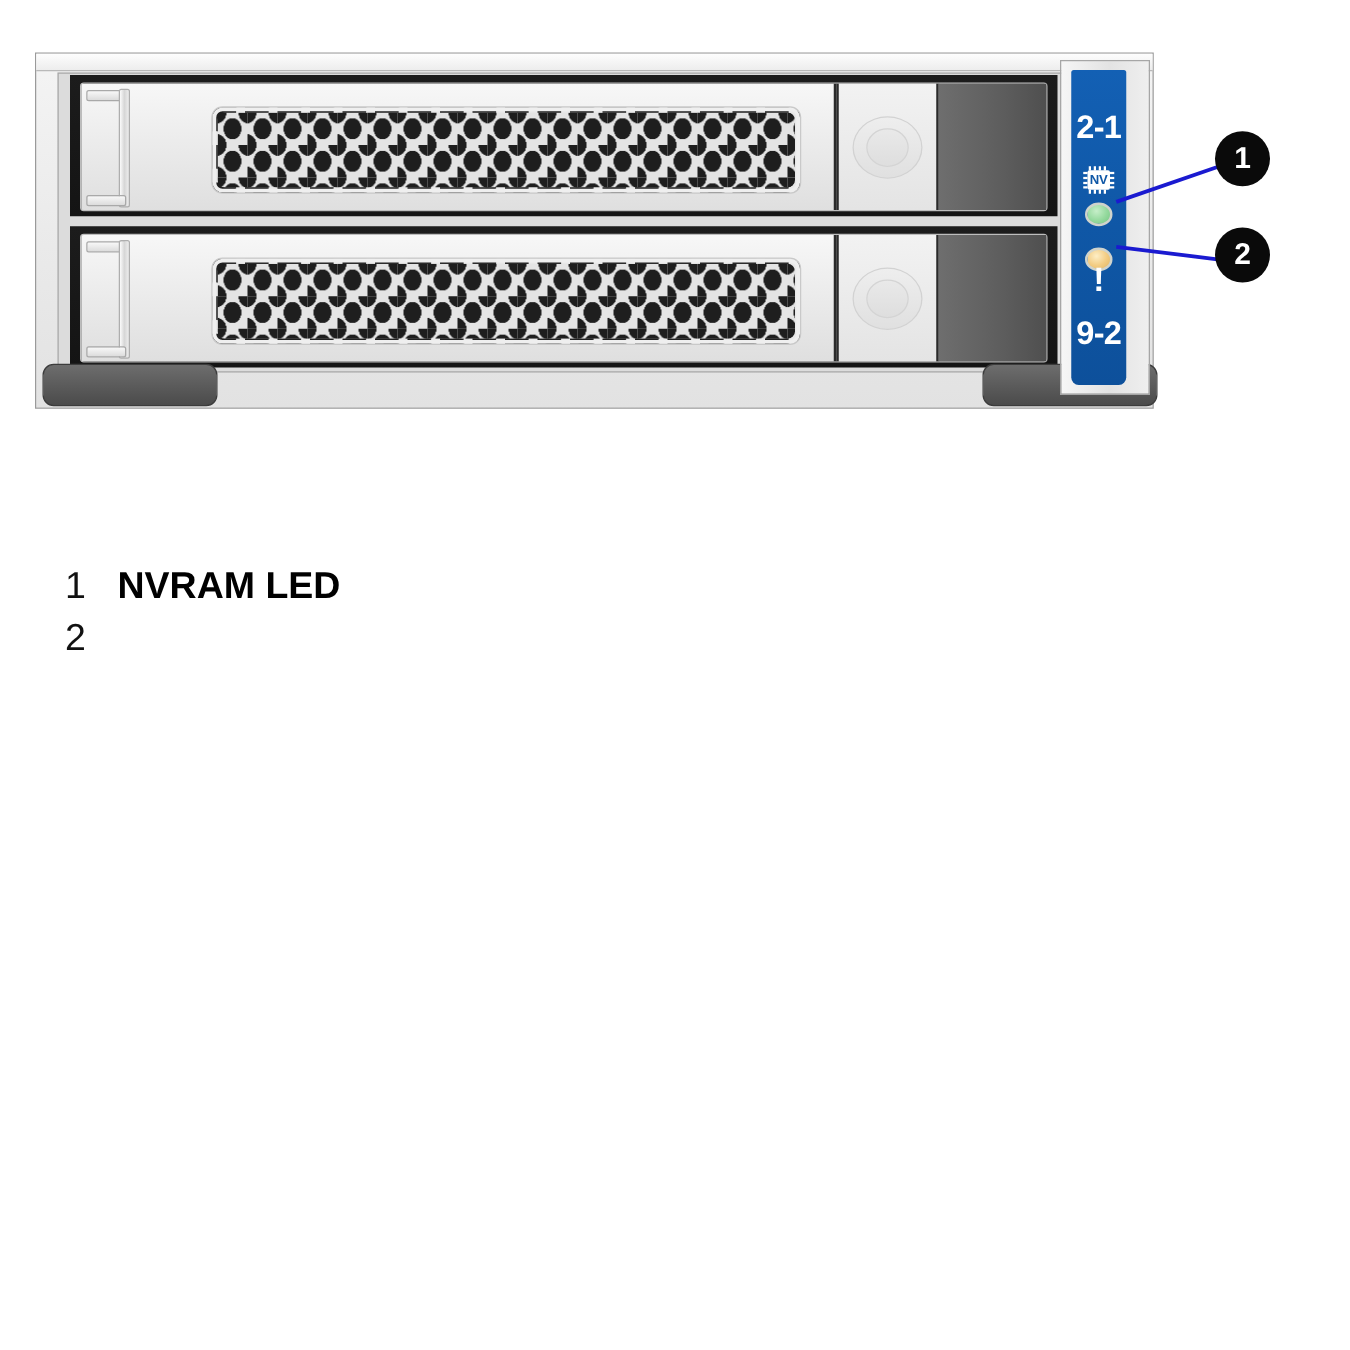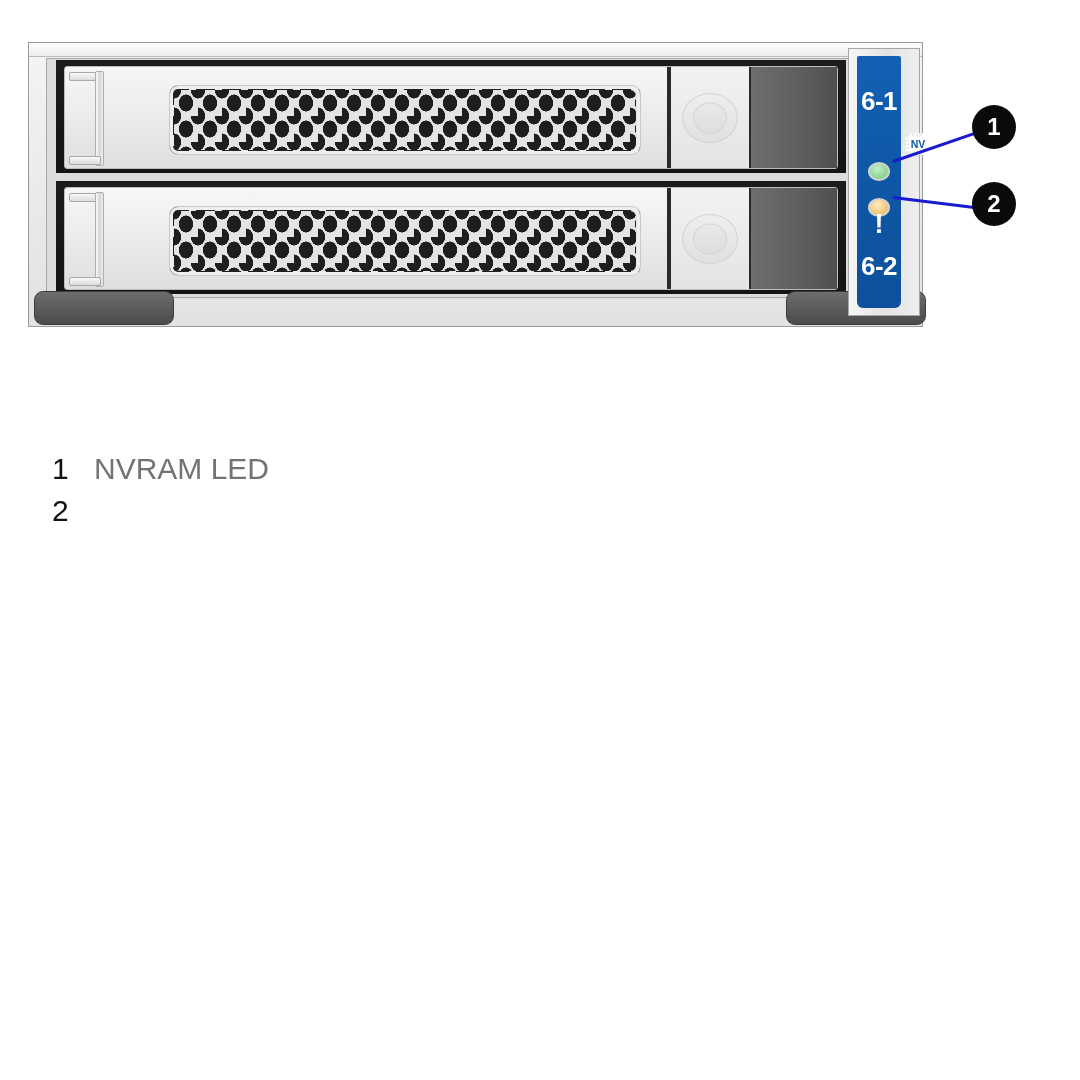--- a/index.html
+++ b/index.html
@@ -228,21 +228,20 @@
   .label-top { top: 30px; }
   .label-bottom { top: 195px; }
 
   .chip-icon {
     position: absolute;
     left: 50%;
     transform: translateX(-50%);
     top: 76px;
     width: 26px;
     height: 24px;
-    margin-left: 39px;
   }
   .bang-icon {
     position: absolute;
     left: 0;
     width: 100%;
     top: 155px;
     text-align: center;
     color: #ffffff;
     font-weight: bold;
     font-size: 27px;
@@ -317,22 +316,23 @@
     margin-bottom: 8px;
   }
   .legend-num {
     width: 42px;
     font-size: 30px;
     color: #111111;
     font-family: "Liberation Sans", sans-serif;
   }
   .legend-text {
     font-size: 30px;
-    color: #737373;
+    color: #000000;
     font-family: "Liberation Sans", sans-serif;
+    font-weight: bold;
   }
 </style>
 </head>
 <body>
 
 <div id="figure">
 
   <div class="chassis"></div>
   <div class="chassis-top-bezel"></div>
   <div class="chassis-inner"></div>
@@ -386,21 +386,21 @@
       <div class="mod-dark-block"></div>
     </div>
   </div>
 
   <div class="foot foot-left"></div>
   <div class="foot foot-right"></div>
 
   <div class="led-panel-frame"></div>
   <div class="led-panel">
 
-    <div class="led-panel-label label-top">6-1</div>
+    <div class="led-panel-label label-top">2-1</div>
 
     <div class="chip-icon">
       <svg viewBox="0 0 26 24" width="26" height="24" aria-hidden="true">
         <g fill="#ffffff">
           <rect x="5" y="1" width="1.8" height="3.4"></rect>
           <rect x="9" y="1" width="1.8" height="3.4"></rect>
           <rect x="13" y="1" width="1.8" height="3.4"></rect>
           <rect x="17" y="1" width="1.8" height="3.4"></rect>
           <rect x="5" y="19.6" width="1.8" height="3.4"></rect>
           <rect x="9" y="19.6" width="1.8" height="3.4"></rect>
@@ -418,21 +418,21 @@
         </g>
         <text x="13" y="15.6" text-anchor="middle" font-family="'Liberation Sans', sans-serif" font-size="10.5" font-weight="bold" fill="#0f57a6">NV</text>
       </svg>
     </div>
 
     <div class="led led-green"></div>
     <div class="led led-amber"></div>
 
     <div class="bang-icon">!</div>
 
-    <div class="led-panel-label label-bottom">6-2</div>
+    <div class="led-panel-label label-bottom">9-2</div>
   </div>
 
   <div class="leader" style="left:893px; top:160px; width:88px; transform: rotate(-19deg);"></div>
   <div class="callout callout-1">
     <span>1</span>
   </div>
 
   <div class="leader" style="left:893px; top:196px; width:88px; transform: rotate(7deg);"></div>
   <div class="callout callout-2">
     <span>2</span>

